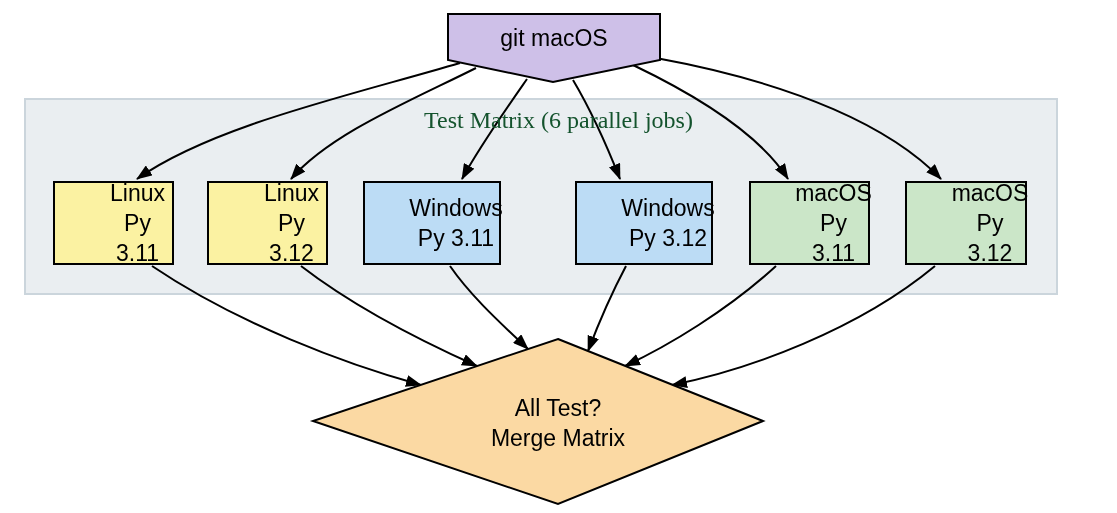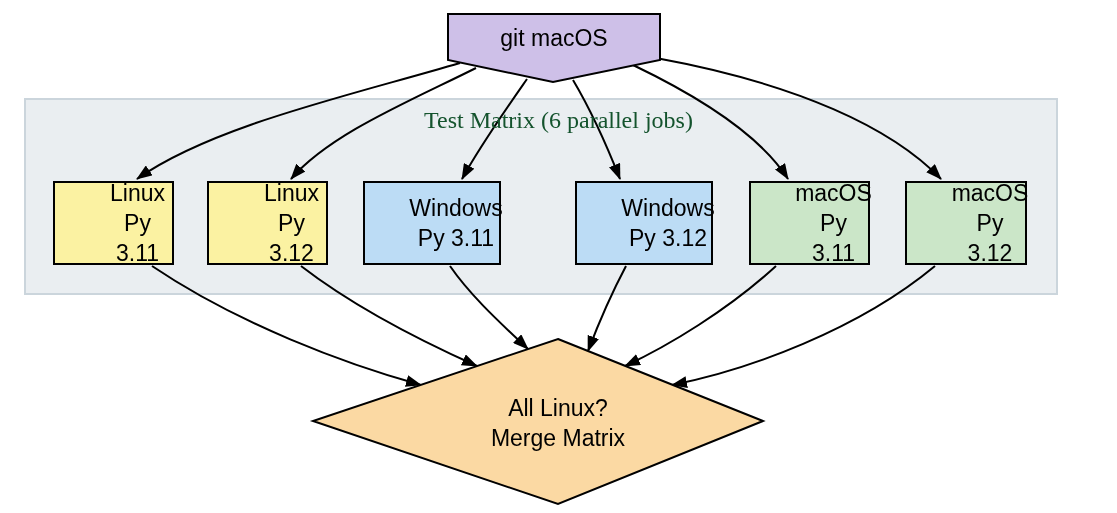--- a/index.html
+++ b/index.html
@@ -127,17 +127,17 @@
   <div class="job job-5" style="background-color: rgb(203, 230, 200);">
     <span>macOS</span>
     <span>Py 3.11</span>
   </div>
   <div class="job job-6" style="background-color: rgb(203, 230, 200);">
     <span>macOS</span>
     <span>Py 3.12</span>
   </div>
 
   <div class="decision-label">
-    <span>All Linux?</span>
+    <span>All Test?</span>
     <span>Merge Matrix</span>
   </div>
 
 </div>
 
 </body></html>

